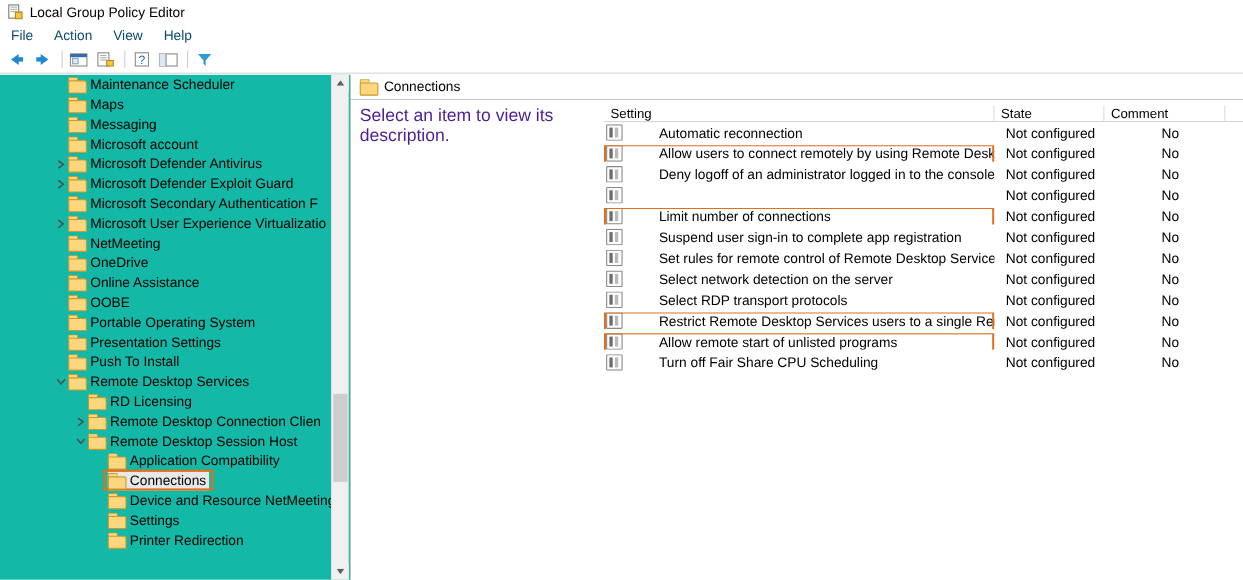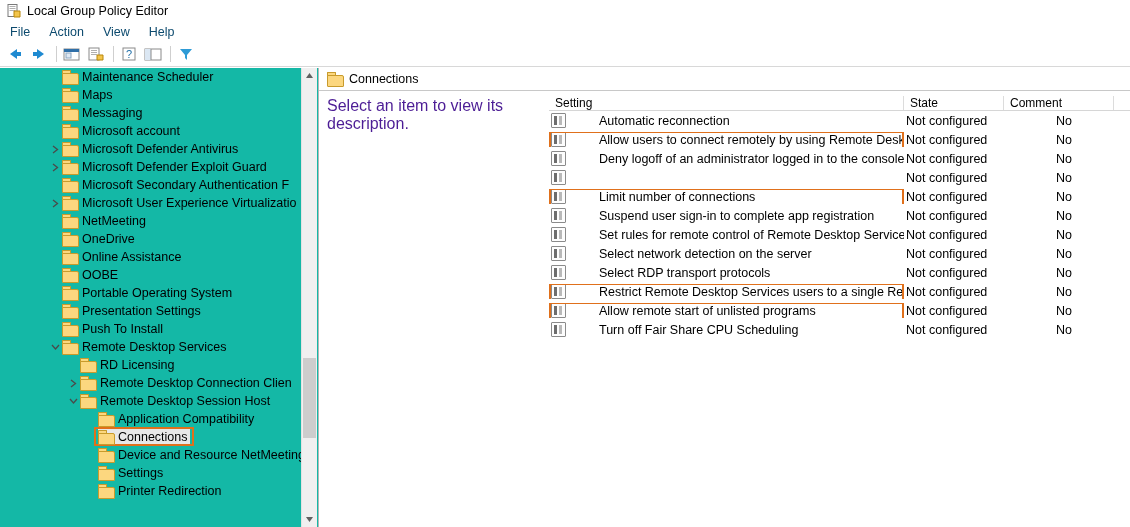--- a/index.html
+++ b/index.html
@@ -277,20 +277,21 @@
     position: absolute;
     left: 7px; top: 2px;
     width: 3px; height: 9px;
     background: #b9b9b9;
   }
   .cell-state {
     width: 100px;
     padding-left: 2px;
     box-sizing: border-box;
     white-space: nowrap;
+    text-align: center;
   }
   .cell-comment {
     width: 110px;
     padding-left: 2px;
     box-sizing: border-box;
     text-align: right;
     padding-right: 42px;
   }
   .setting-text {
     overflow: hidden;

